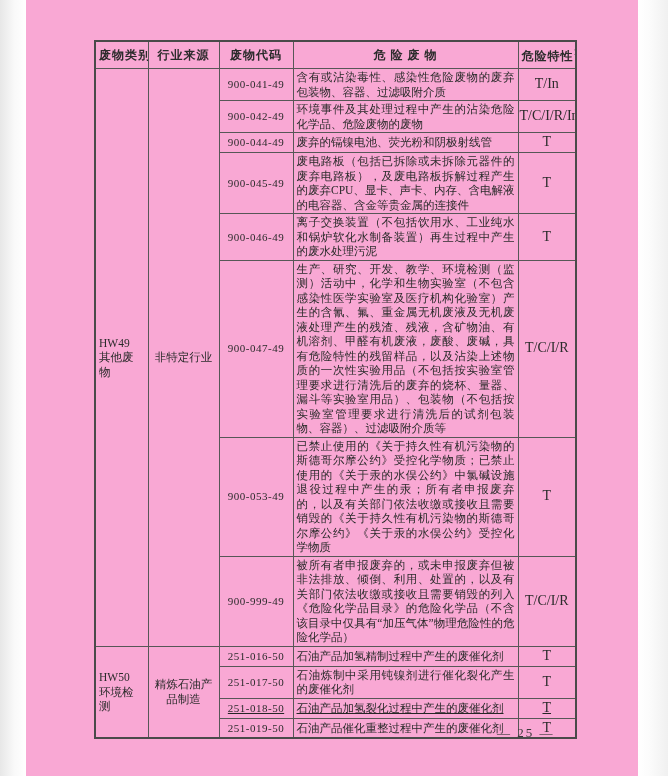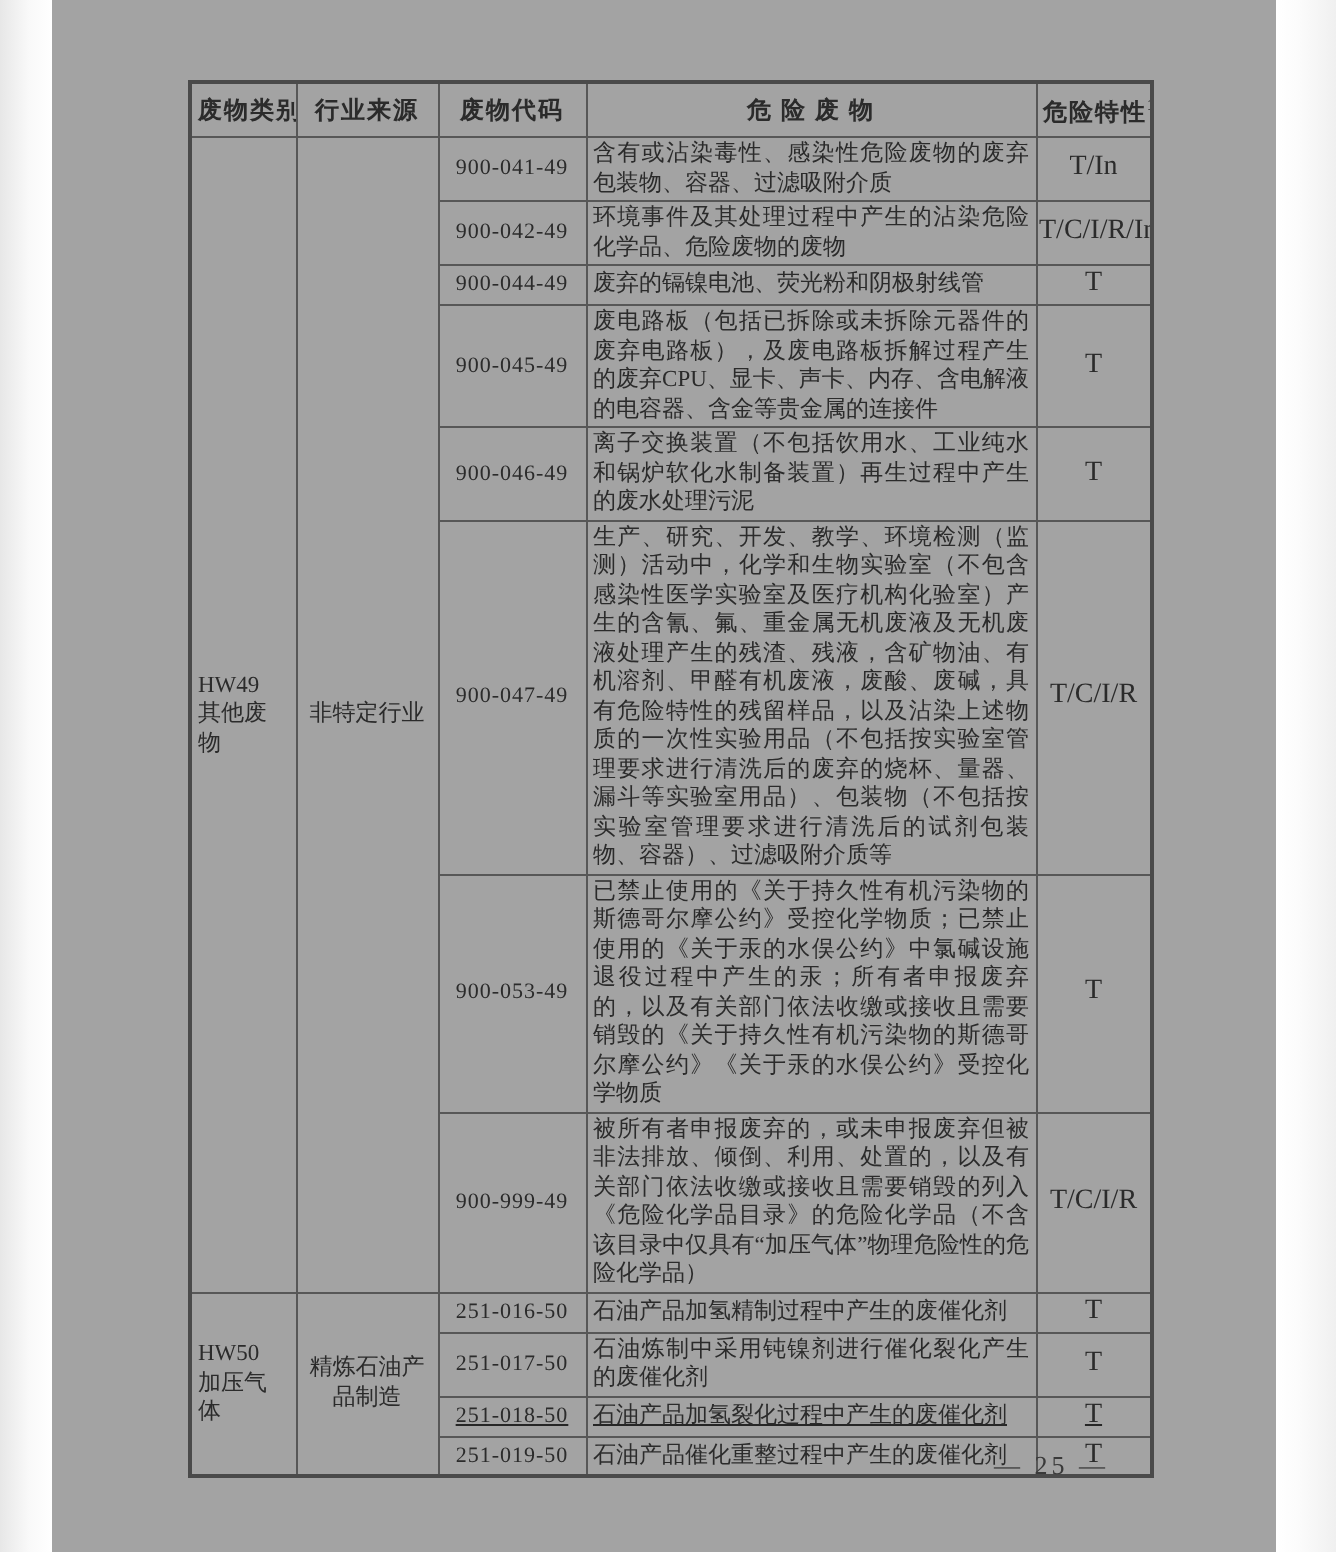--- a/index.html
+++ b/index.html
@@ -4,21 +4,21 @@
 <style>
   html,body{margin:0;padding:0;}
   body{
     width:668px;height:776px;
     background:#ffffff;
     font-family:"Liberation Serif","DejaVu Serif",serif;
     color:#262626;
     position:relative;
     overflow:hidden;
   }
-  .page{position:absolute;inset:0;background:#a3a3a3;padding-left:34px;}
+  .page{position:absolute;inset:0;background:#f9a8d4;padding-left:34px;}
   .edge{position:absolute;top:0;bottom:0;pointer-events:none;}
   .edge-left{left:0;width:26px;background:linear-gradient(to right,#e7e7e7,#f9f9f9 55%,#ffffff);}
   .edge-right{right:0;width:30px;background:linear-gradient(to left,#f0f0f0,#fbfbfb 60%,#ffffff);}
 
   table.waste-table{
     position:absolute;left:94px;top:40px;
     width:481px;
     border-collapse:collapse;
     table-layout:fixed;
     border:2px solid #4a4a4a;
@@ -133,21 +133,21 @@
           <td class="cell-hazard">T</td>
         </tr>
         <tr style="height: 74px;">
           <td class="cell-code">900-999-49</td>
           <td class="cell-desc">被所有者申报废弃的，或未申报废弃但被非法排放、倾倒、利用、处置的，以及有关部门依法收缴或接收且需要销毁的列入《危险化学品目录》的危险化学品（不含该目录中仅具有“加压气体”物理危险性的危险化学品）</td>
           <td class="cell-hazard">T/C/I/R</td>
         </tr>
         <tr style="height: 20px;">
           <td class="cell-category" rowspan="4">
             <span class="cat-line">HW50</span>
-            <span class="cat-line">加压气体</span>
+            <span class="cat-line">环境检测</span>
           </td>
           <td class="cell-industry" rowspan="4">精炼石油产品制造</td>
           <td class="cell-code">251-016-50</td>
           <td class="cell-desc">石油产品加氢精制过程中产生的废催化剂</td>
           <td class="cell-hazard">T</td>
         </tr>
         <tr style="height: 29px; margin-top: 47px;">
           <td class="cell-code">251-017-50</td>
           <td class="cell-desc">石油炼制中采用钝镍剂进行催化裂化产生的废催化剂</td>
           <td class="cell-hazard">T</td>

